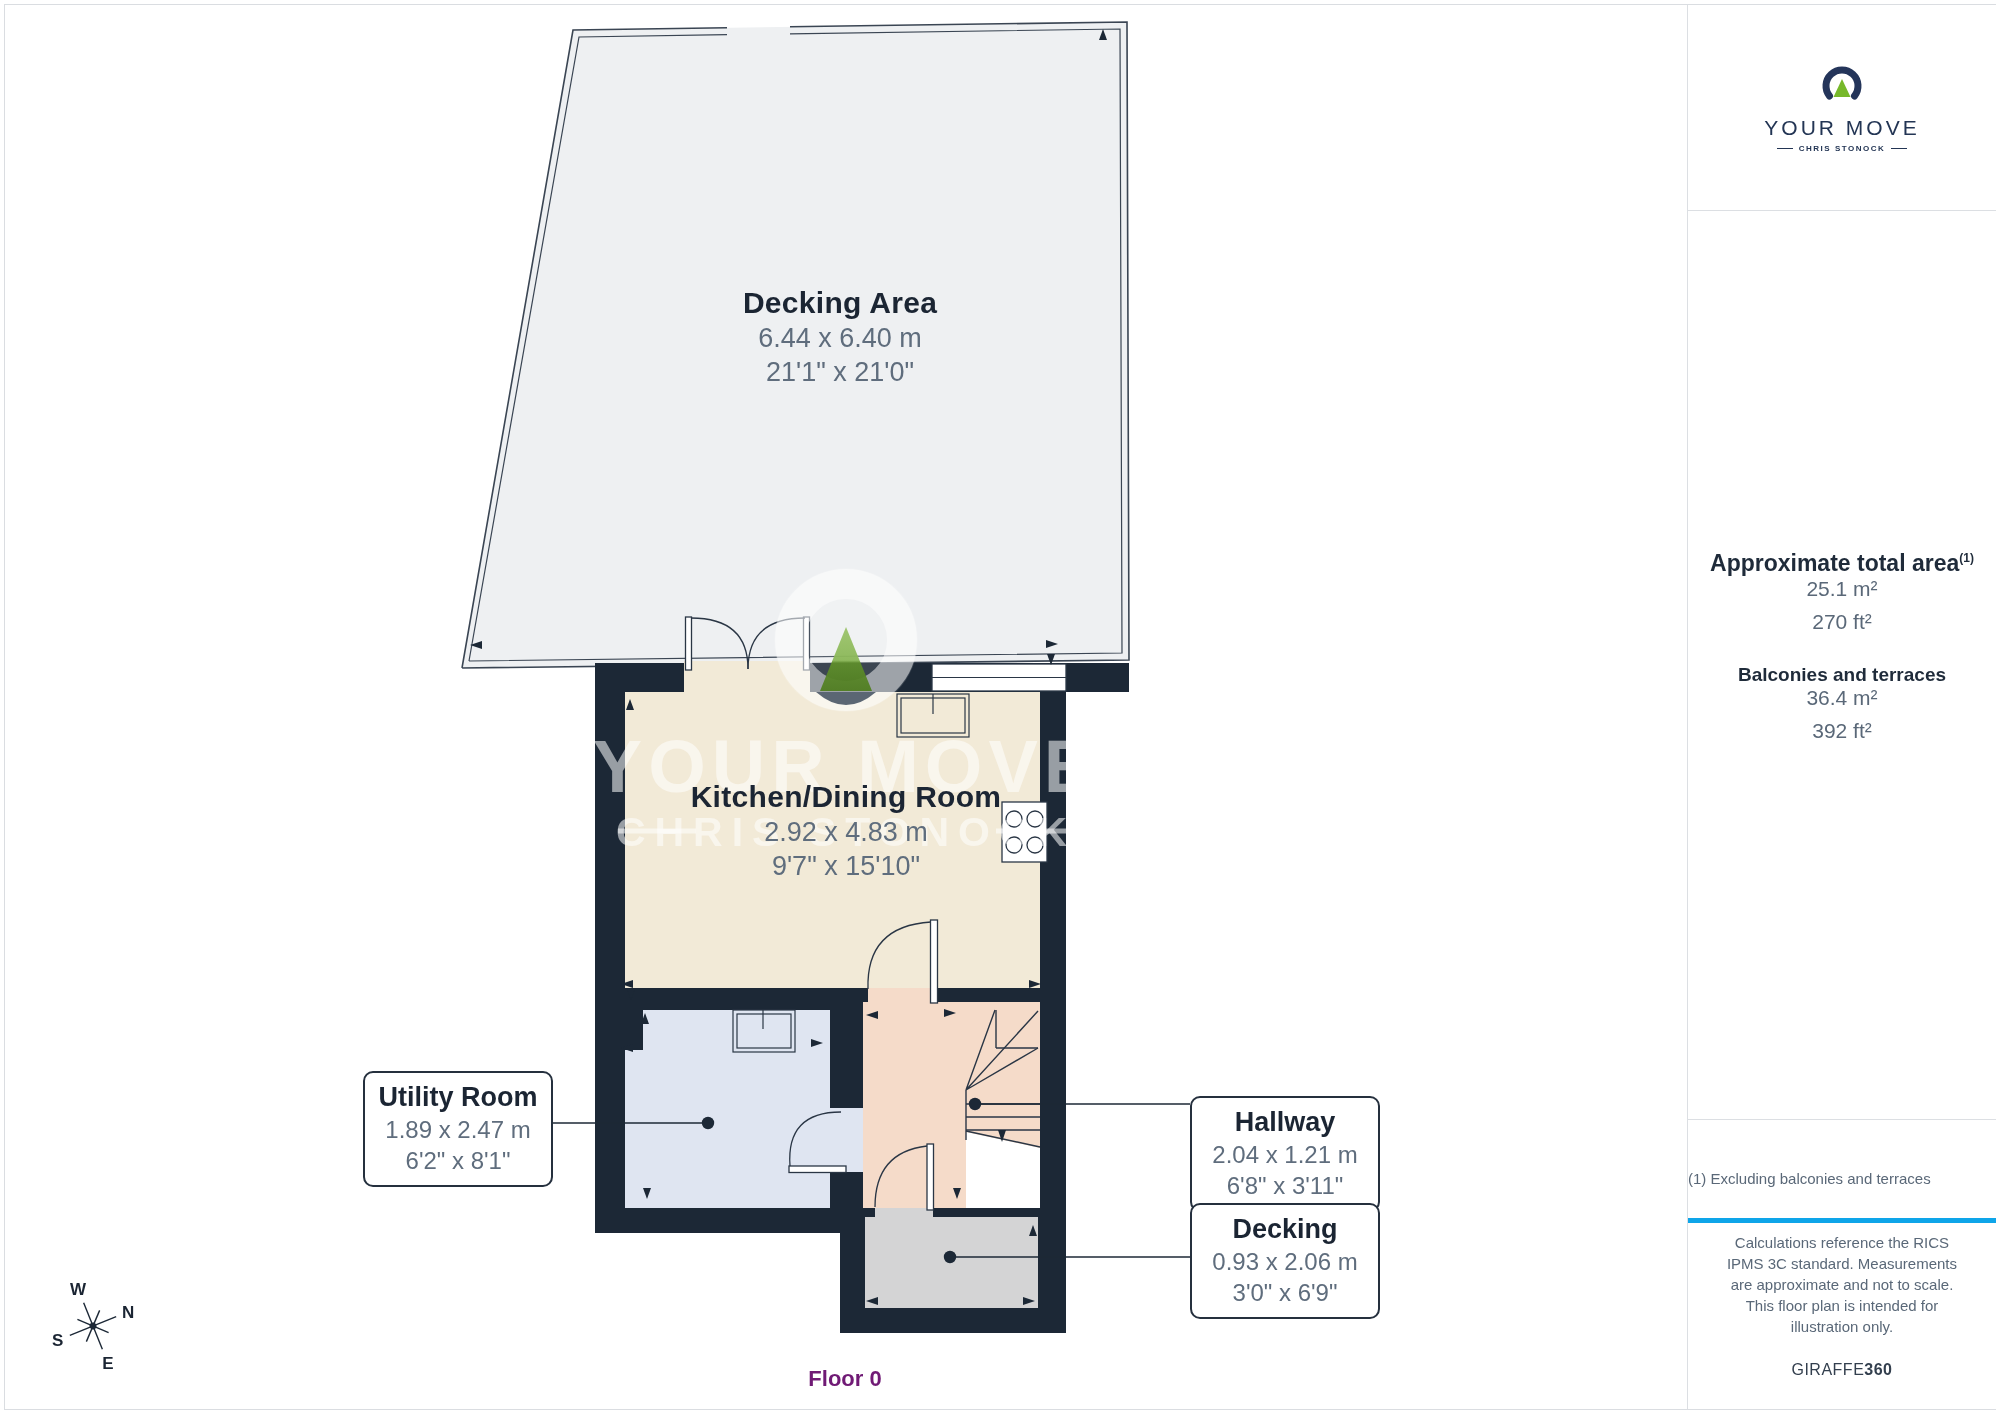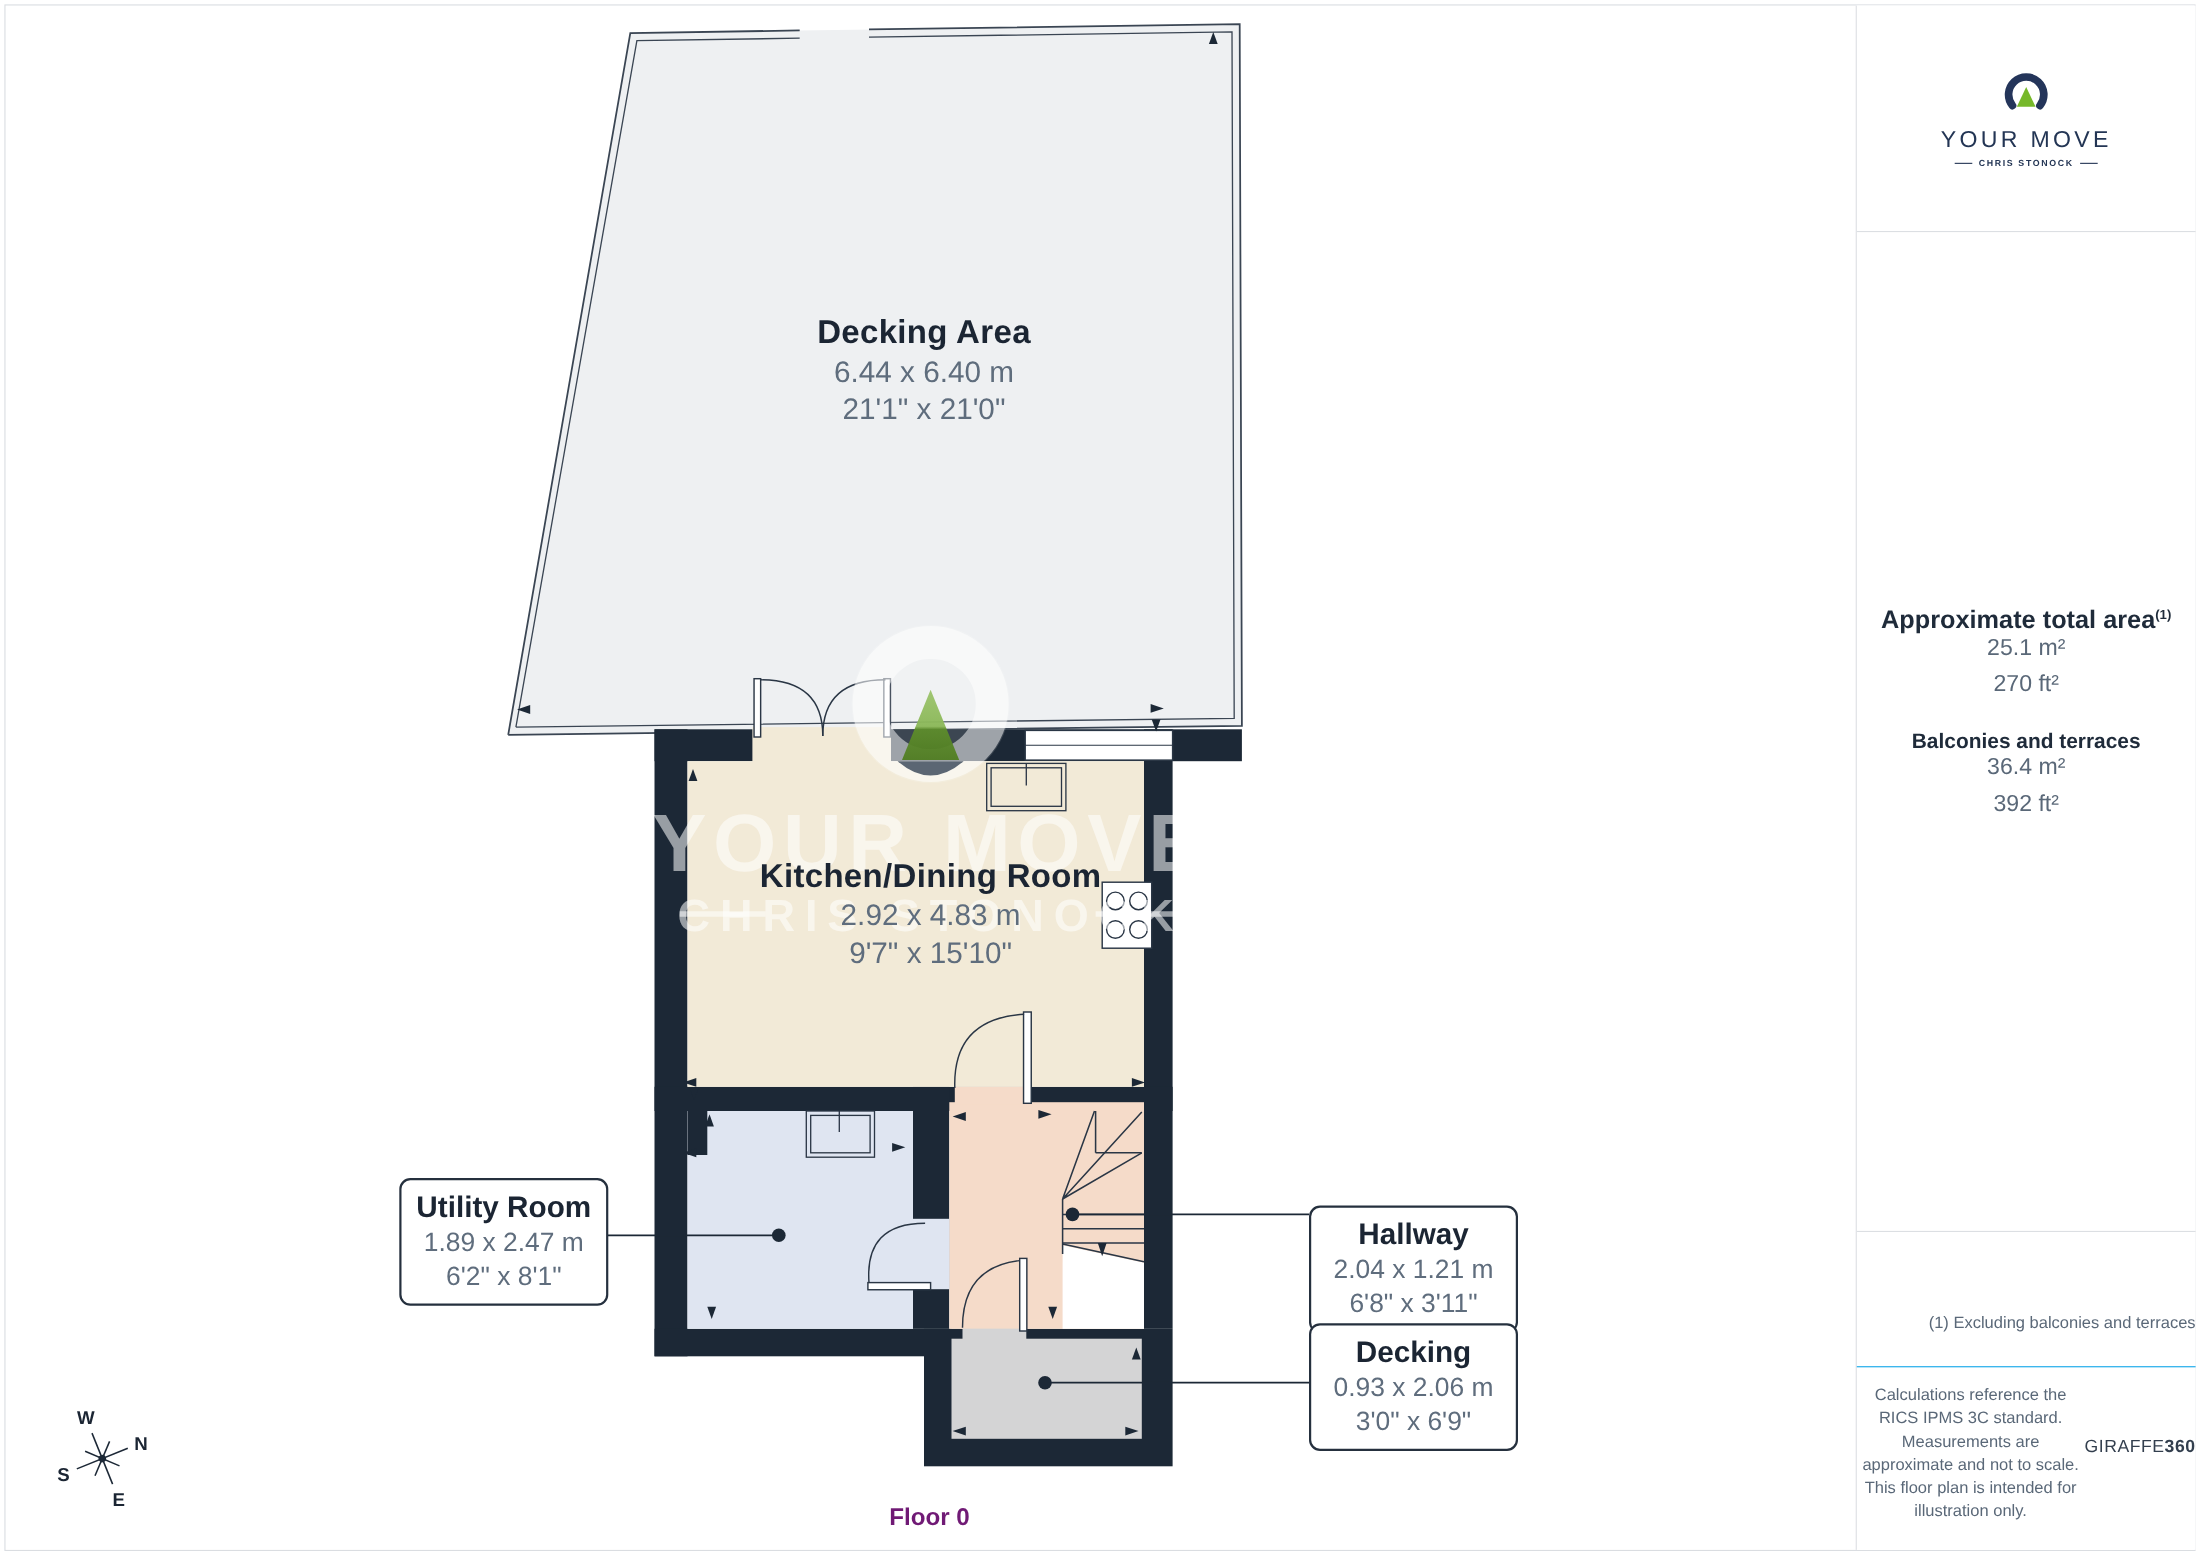--- a/index.html
+++ b/index.html
@@ -28,25 +28,25 @@
   .logo-sub .dash{width:16px;height:0;border-top:1px solid #233554;}
   .logo-sub .subtxt{font-size:8px;font-weight:bold;letter-spacing:1.5px;}
   .area-section{position:absolute;top:205px;left:0;right:0;height:909px;border-bottom:1px solid #dcdfe3;
                 text-align:center;}
   .area-inner{padding-top:340px;}
   .area-title{font-size:23px;font-weight:bold;color:#1f2b3a;}
   .area-title sup{font-size:12px;}
   .area-val{font-size:21px;color:#5a6878;}
   .area-val2{font-size:21px;color:#5a6878;margin-top:9px;}
   .balc-title{font-size:19px;font-weight:bold;color:#1f2b3a;margin-top:30px;}
-  .footnote-section{position:absolute;top:1158px;left:0;right:0;height:79px;border-bottom:1px solid #0ea5e9;
-                    display:flex;align-items:center;justify-content:flex-end;}
+  .footnote-section{position:absolute;top:1134px;left:0;right:0;height:79px;border-bottom:5px solid #0ea5e9;
+                    display:flex;align-items:center;justify-content:flex-start;}
   .footnote-text{font-size:15px;color:#5a6878;}
   .disclaimer-section{position:absolute;top:1193px;left:0;right:0;height:211px;
-                      display:flex;flex-direction:row;align-items:center;}
+                      display:flex;flex-direction:column;align-items:center;}
   .disclaimer-text{width:238px;margin-top:34px;font-size:15px;line-height:1.4;color:#5a6878;text-align:center;}
   .brand-credit{margin-top:24px;font-size:16px;color:#333f4e;letter-spacing:.5px;}
   .brand-credit .b{font-weight:bold;}
   .compass{position:absolute;left:35px;top:1268px;}
 </style>
 </head>
 <body>
 
 <div class="page">
   <div class="frame"></div>

